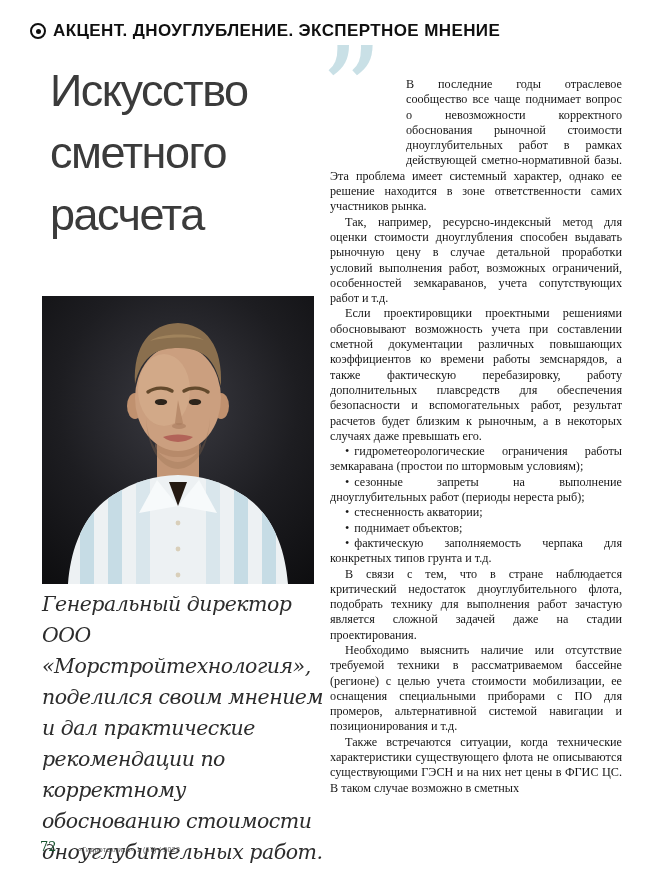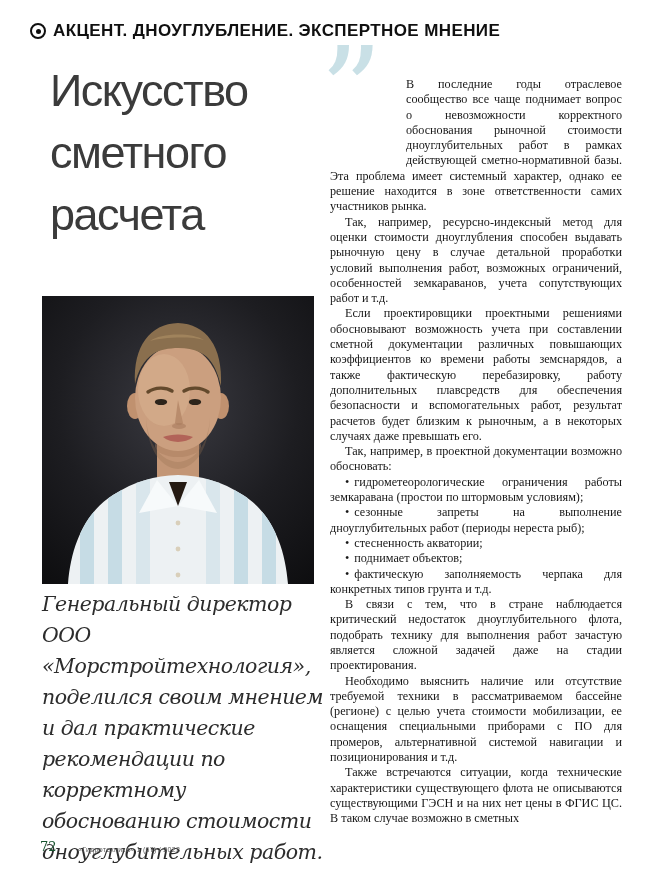--- a/index.html
+++ b/index.html
@@ -145,21 +145,20 @@
   </div>
 
   <div class="body-col">
     <p>
       <span class="quote-float">
         <span class="quote-glyph">”</span>
       </span><span>В последние годы отраслевое сообщество все чаще поднимает вопрос о невозможности корректного обоснования рыночной стоимости дноуглубительных работ в рамках действующей сметно-нормативной базы. Эта проблема имеет системный характер, однако ее решение находится в зоне ответственности самих участников рынка.</span>
     </p>
     <p class="ind">Так, например, ресурсно-индексный метод для оценки стоимости дноуглубления способен выдавать рыночную цену в случае детальной проработки условий выполнения работ, возможных ограничений, особенностей земкараванов, учета сопутствующих работ и т.д.</p>
     <p class="ind">Если проектировщики проектными решениями обосновывают возможность учета при составлении сметной документации различных повышающих коэффициентов ко времени работы земснарядов, а также фактическую перебазировку, работу дополнительных плавсредств для обеспечения безопасности и вспомогательных работ, результат расчетов будет близким к рыночным, а в некоторых случаях даже превышать его.</p>
-    <p class="ind">Так, например, в проектной документации возможно обосновать:</p>
 
     <p class="bullet">
       <span class="dot">•</span><span>гидрометеорологические ограничения работы земкаравана (простои по штормовым условиям);</span>
     </p>
     <p class="bullet">
       <span class="dot">•</span><span>сезонные запреты на выполнение дноуглубительных работ (периоды нереста рыб);</span>
     </p>
     <p class="bullet">
       <span class="dot">•</span><span>стесненность акватории;</span>
     </p>

